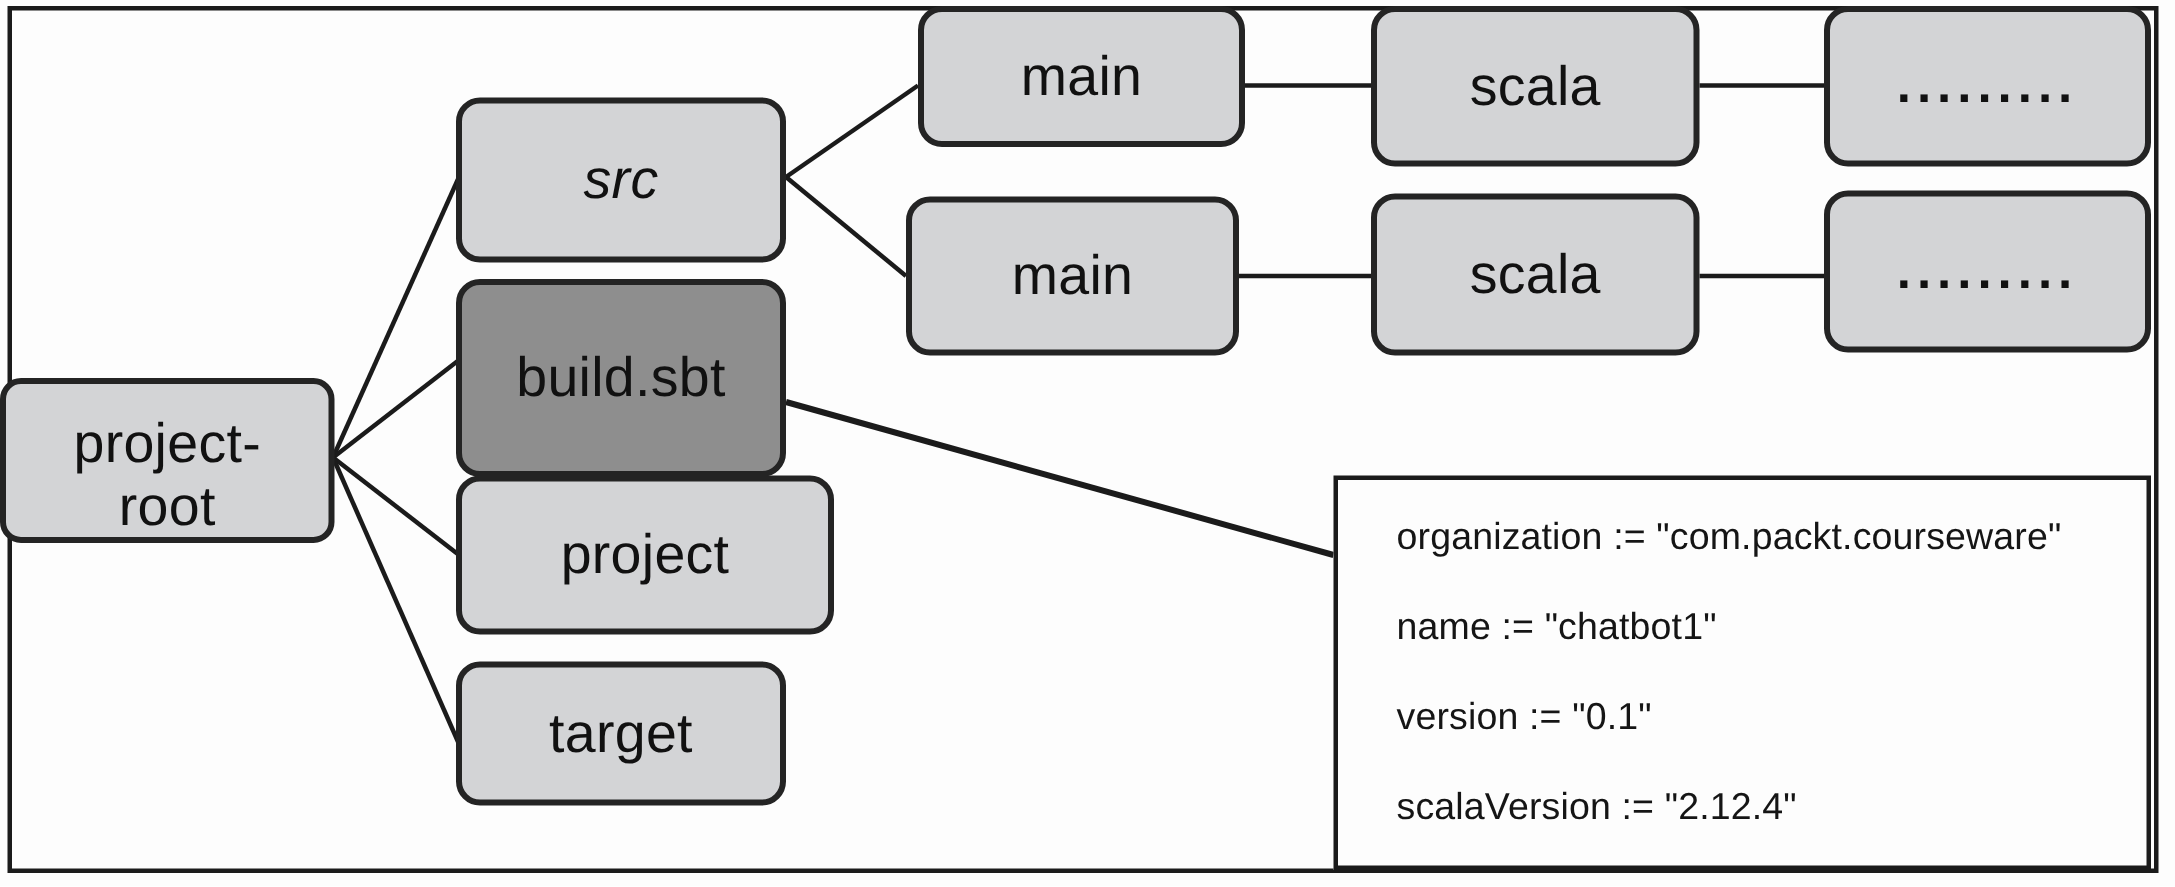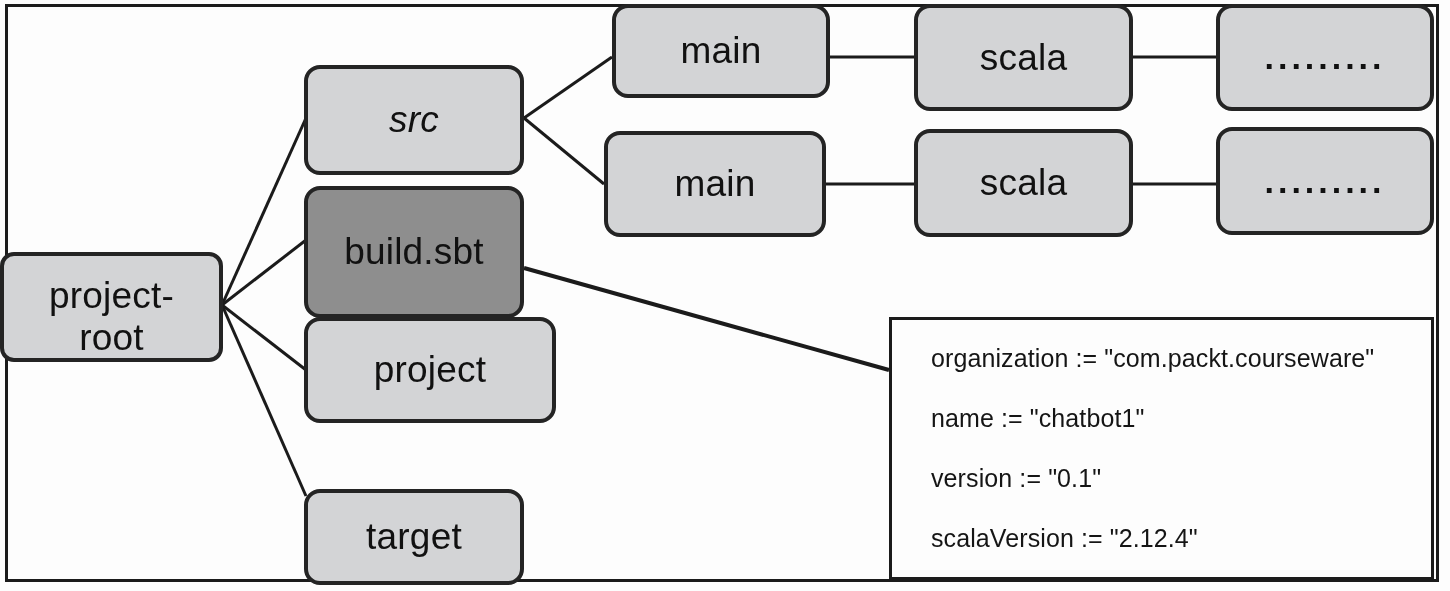--- a/index.html
+++ b/index.html
@@ -122,21 +122,21 @@
   </div>
 
   <div class="node dark" style="left:304px; top:186px; width:220px; height:132px;">
     <span class="label">build.sbt</span>
   </div>
 
   <div class="node" style="left:304px; top:317px; width:252px; height:106px;">
     <span class="label">project</span>
   </div>
 
-  <div class="node" style="left:304px; top:441px; width:220px; height:96px;margin-top:48px;">
+  <div class="node" style="left:304px; top:441px; width:220px; height:96px;">
     <span class="label">target</span>
   </div>
 
   <div class="node" style="left:612px; top:4px; width:218px; height:94px;">
     <span class="label">main</span>
   </div>
 
   <div class="node" style="left:604px; top:131px; width:222px; height:106px;">
     <span class="label">main</span>
   </div>

